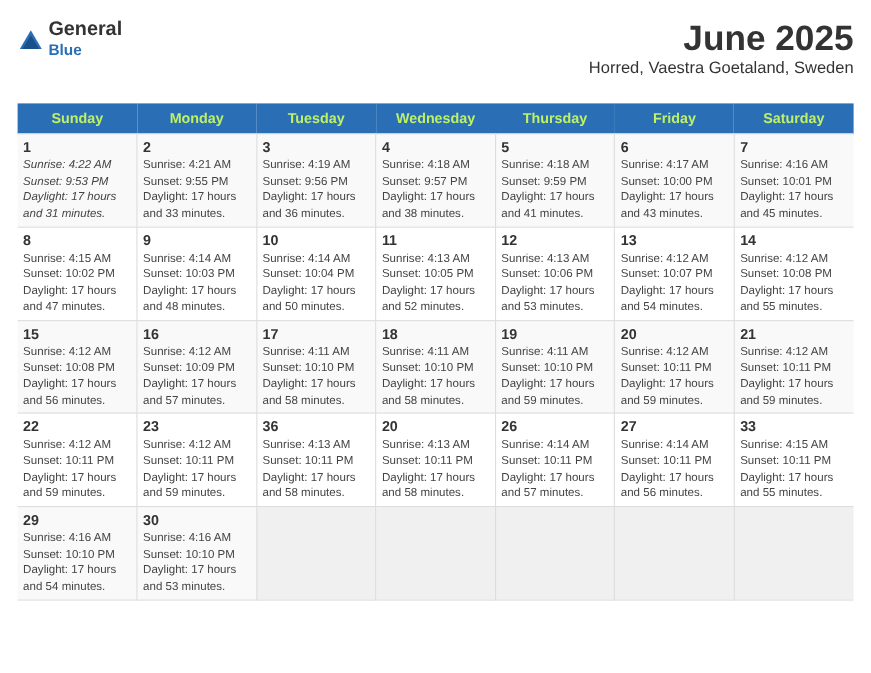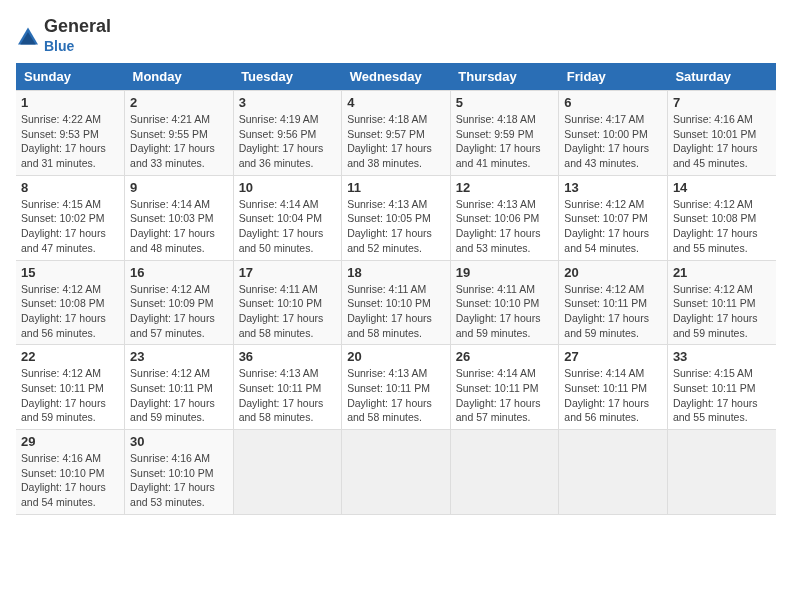--- a/index.html
+++ b/index.html
@@ -7,21 +7,21 @@
       font-family: Arial, sans-serif;
       background: #fff;
       width: 792px;
       min-height: 612px;
       padding: 16px;
     }
     .header-area {
       display: flex;
       justify-content: space-between;
       align-items: flex-start;
-      margin-bottom: 8px;
+      margin-bottom: 24px;
     }
     .logo {
       display: flex;
       align-items: center;
       gap: 4px;
     }
     .logo-text-general {
       font-size: 18px;
       font-weight: bold;
       color: #333;
@@ -47,23 +47,23 @@
       font-size: 15px;
       color: #333;
     }
     table {
       width: 100%;
       border-collapse: collapse;
       font-size: 11px;
     }
     thead tr th {
       background-color: #2a6eb5;
-      color: #ffffff;
+      color: #bef264;
       padding: 6px 8px;
-      text-align: left;
+      text-align: center;
       font-size: 13px;
       font-weight: bold;
     }
     tbody tr td {
       vertical-align: top;
       padding: 4px 5px;
       border: 1px solid #ddd;
       background: #fff;
       min-height: 80px;
       width: 107px;
@@ -100,37 +100,41 @@
   <div class="logo">
     <svg class="logo-icon" viewBox="0 0 30 26" xmlns="http://www.w3.org/2000/svg">
       <polygon points="15,2 28,24 2,24" fill="#2a6eb5"></polygon>
       <polygon points="15,8 25,24 5,24" fill="#1a4f8a"></polygon>
     </svg>
     <div>
       <span class="logo-text-general">General</span><br>
       <span class="logo-text-blue">Blue</span>
     </div>
   </div>
+  <div class="title-area">
+    <div class="main-title">June 2025</div>
+    <div class="subtitle">Horred, Vaestra Goetaland, Sweden</div>
+  </div>
 </div>
 
 <table>
   <thead>
     <tr id="weekday-header">
     <th>Sunday</th>
         <th>Monday</th>
         <th>Tuesday</th>
         <th>Wednesday</th>
         <th>Thursday</th>
         <th>Friday</th>
         <th>Saturday</th>
       </tr>
   </thead>
   <tbody id="calendar-body">
   <tr>
-        <td><span class="day-num">1</span><span class="day-detail" style="white-space: pre-line;">Sunrise: 4:22 AM
+        <td><span class="day-num">1</span><span class="day-detail" style="white-space: pre-line; font-style: italic;">Sunrise: 4:22 AM
 Sunset: 9:53 PM
 Daylight: 17 hours and 31 minutes.</span></td>
         <td><span class="day-num">2</span><span class="day-detail" style="white-space: pre-line;">Sunrise: 4:21 AM
 Sunset: 9:55 PM
 Daylight: 17 hours and 33 minutes.</span></td>
         <td><span class="day-num">3</span><span class="day-detail" style="white-space: pre-line; text-align: center;">Sunrise: 4:19 AM
 Sunset: 9:56 PM
 Daylight: 17 hours and 36 minutes.</span></td>
         <td><span class="day-num">4</span><span class="day-detail" style="white-space: pre-line;">Sunrise: 4:18 AM
 Sunset: 9:57 PM

